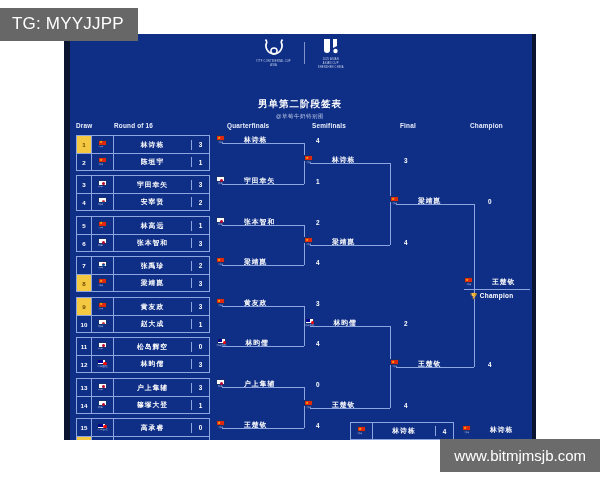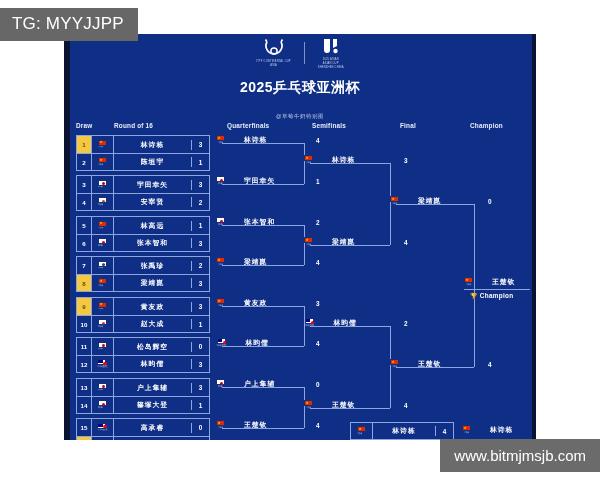--- a/index.html
+++ b/index.html
@@ -121,21 +121,21 @@
     <div class="logo-itff">
       <svg width="20" height="20" viewBox="0 0 20 20">
         <path d="M3 2 L3 13 Q3 16 6 16 Q9 16 9 13 L9 2 Z" fill="#ffffff"></path>
         <path d="M12 2 L16 2 L16 9 L12 11 Z" fill="#ffffff"></path>
         <circle cx="14.5" cy="14" r="2.2" fill="#ffffff"></circle>
       </svg>
       <div class="logo-cap">2025 ASIAN<br>ASIAN CUP<br>SHENZHEN CHINA</div>
     </div>
   </div>
 
-  <div class="title-main">2025乒乓球亚洲杯</div>
+  <div class="title-sub">男单第二阶段签表</div>
   <div class="title-credit">@草莓牛奶特别图</div>
 
   <div class="col-headers">
     <span class="ch-draw">Draw</span>
     <span class="ch-r16">Round of 16</span>
     <span class="ch-qf">Quarterfinals</span>
     <span class="ch-sf">Semifinals</span>
     <span class="ch-f">Final</span>
     <span class="ch-champ">Champion</span>
   </div>

